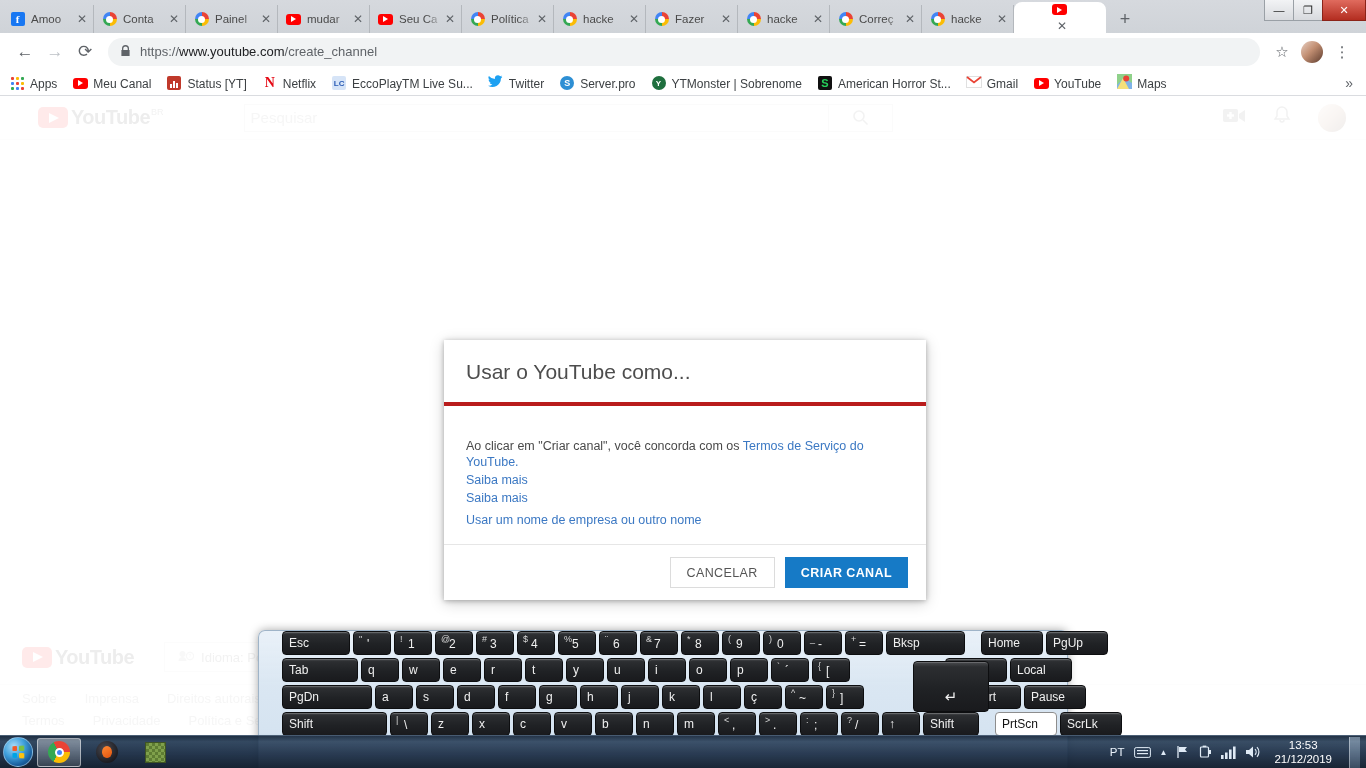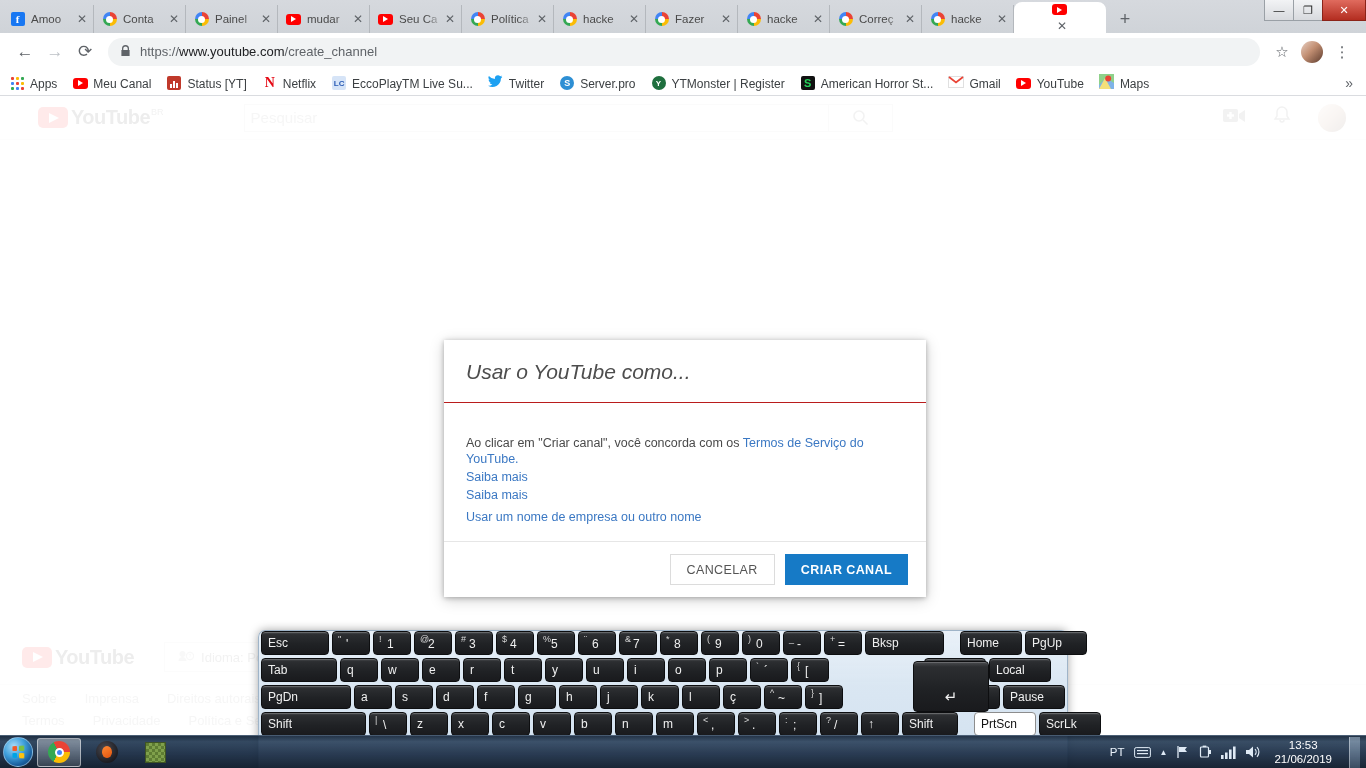--- a/index.html
+++ b/index.html
@@ -180,22 +180,22 @@
   .yt-footer-links { padding: 6px 22px 0; border-top: 1px solid #e8e8e8; }
   .yt-footer-links .row { display: flex; gap: 28px; font-size: 13px; color: #909090; margin-bottom: 7px; }
 
   
   .modal {
     position: absolute; left: 444px; top: 244px; width: 482px;
     background: #fff; box-shadow: 0 1px 5px rgba(0,0,0,.28), 0 3px 14px rgba(0,0,0,.18);
     z-index: 20;
   }
   .modal-head {
-    padding: 20px 22px 18px; border-bottom: 1px solid #b91c1c;
-    font-size: 21px; color: #4d4d4d; font-weight: 400; font-style: italic;
+    padding: 20px 22px 18px; border-bottom: 4px solid #b91c1c;
+    font-size: 21px; color: #4d4d4d; font-weight: 400;
   }
   .modal-body { padding: 18px 22px 14px; }
   .mb-row { display: flex; gap: 12px; }
   .mb-photo {
     width: 64px; height: 62px; flex: 0 0 64px;
     background: linear-gradient(150deg,#efd9d7 0%,#d8b7ae 20%,#8a6152 45%,#2d2f3c 70%,#c49b84 100%);
     border: 1px solid #e3e3e3;
     position: relative; overflow: hidden;
   }
   .mb-photo::before {
@@ -257,21 +257,21 @@
   .osk-winbtns { margin-left: auto; display: flex; gap: 0; }
   .osk-wb {
     width: 28px; height: 19px; border: 1px solid #b4c3d2;
     background: linear-gradient(180deg,#fbfdff,#e4ecf4);
     display: flex; align-items: center; justify-content: center;
     color: #2b4660; font-size: 10px; margin-left: -1px;
   }
   .osk-wb:first-child { border-radius: 3px 0 0 3px; }
   .osk-wb:last-child { border-radius: 0 3px 3px 0; }
 
-  .osk-rows { padding: 0 2px; }
+  .osk-rows { padding: 0 23px; }
   .krow { display: flex; gap: 3px; margin-bottom: 3px; height: 24px; }
   .key {
     background: linear-gradient(180deg,#4a4c4f 0%,#2c2e31 12%,#202225 55%,#191a1d 100%);
     border: 1px solid #0d0e10;
     border-radius: 4px;
     color: #f0f0f0;
     font-size: 12px;
     display: flex; align-items: center;
     padding: 0 6px;
     position: relative;
@@ -534,21 +534,21 @@
           <div class="bm">
             <span class="bmi">
               <span class="sq" style="background:#2d8fd4;border-radius:50%;font-size:9px">S</span>
             </span>
             <span>Server.pro</span>
           </div>
           <div class="bm">
             <span class="bmi">
               <span class="sq" style="background:#1f6f3e;border-radius:50%;font-size:8px">Y</span>
             </span>
-            <span>YTMonster | Register</span>
+            <span>YTMonster | Sobrenome</span>
           </div>
           <div class="bm">
             <span class="bmi">
               <span class="sq" style="background:#111;color:#25d05a;font-size:11px">S</span>
             </span>
             <span>American Horror St...</span>
           </div>
           <div class="bm">
             <span class="bmi">
               <span><svg width="16" height="12" viewBox="0 0 16 12">
@@ -976,19 +976,19 @@
           </svg>
       </span>
       <span class="tray-ico">
         <svg width="16" height="14" viewBox="0 0 16 14">
             <path d="M1 5h3l4-3.5v11L4 9H1z" fill="#dfeaf5"></path>
             <path d="M10 4.2a4 4 0 0 1 0 5.6M12 2.2a7 7 0 0 1 0 9.6" stroke="#dfeaf5" stroke-width="1.2" fill="none"></path>
           </svg>
       </span>
       <span class="clock">
         <div>13:53</div>
-        <div>21/06/2019</div>
+        <div>21/12/2019</div>
       </span>
       <span class="show-desk"></span>
     </div>
   </div>
 
 </div>
 
 </body></html>

